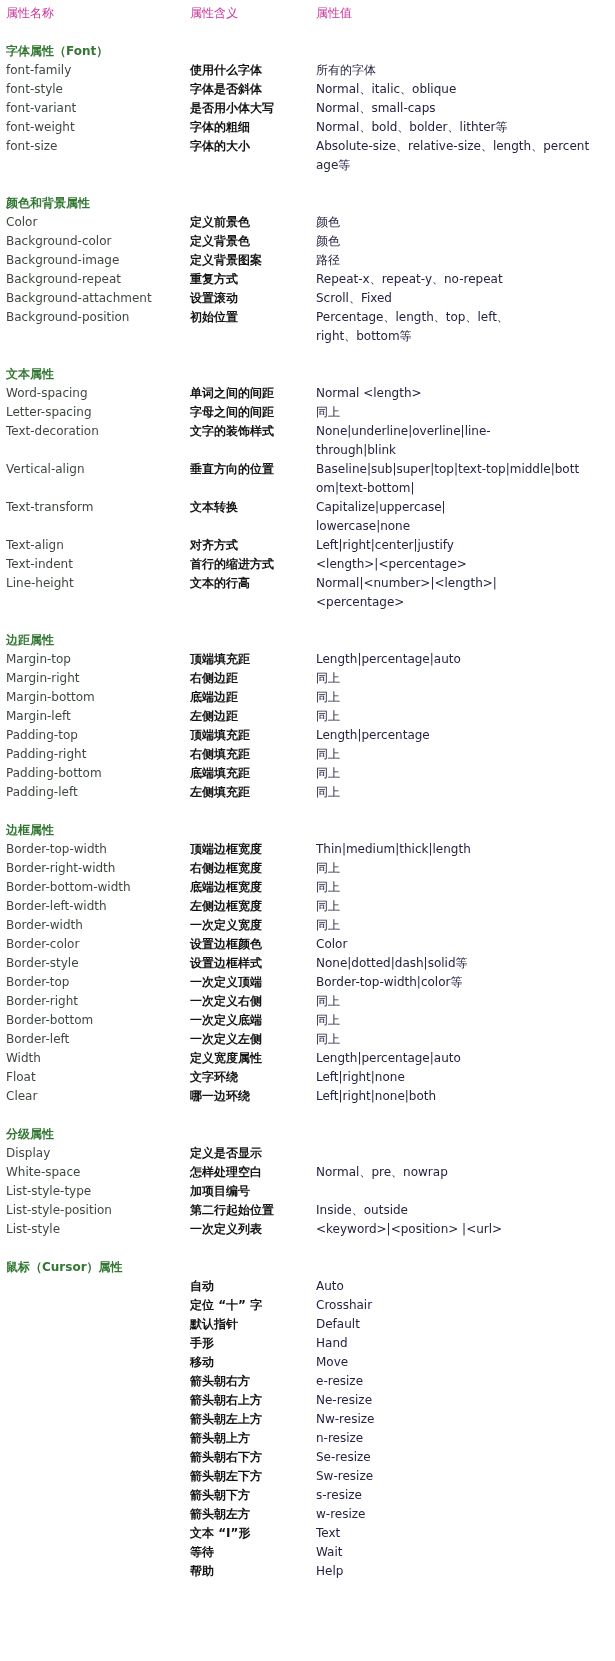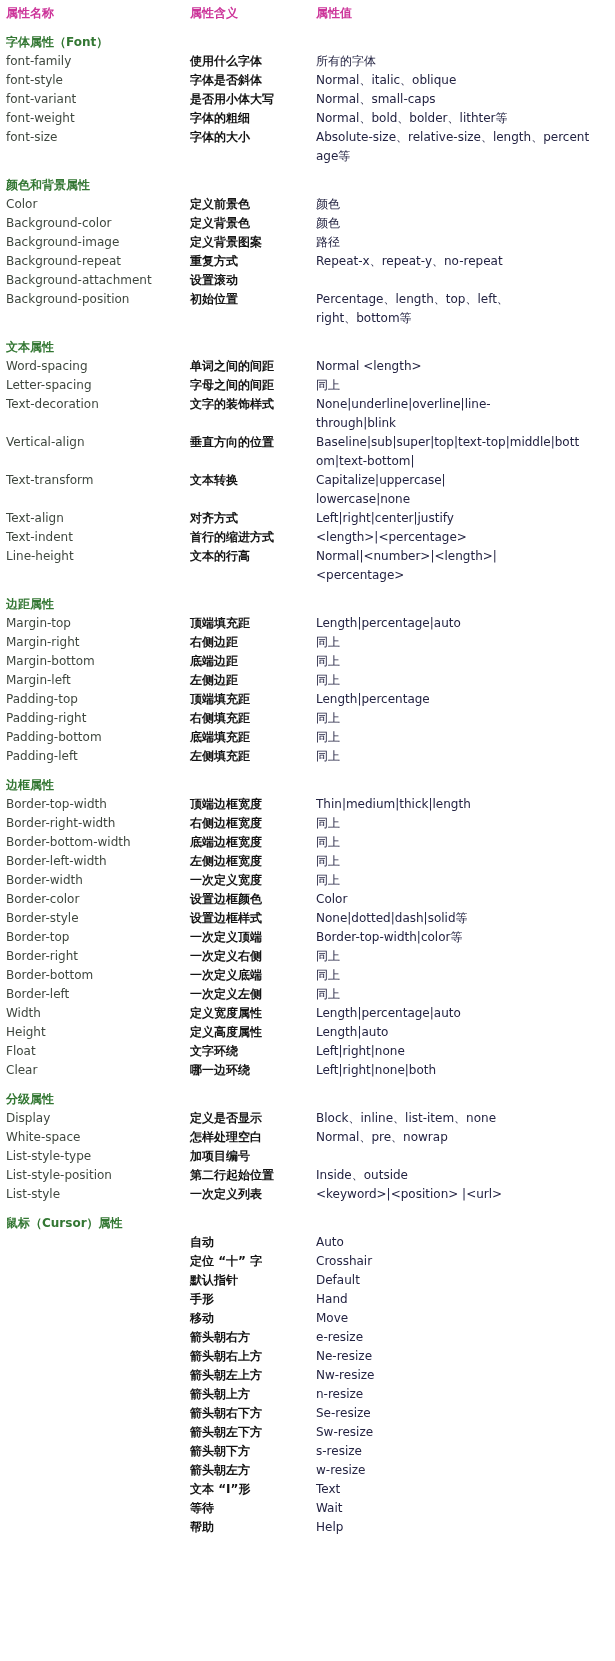--- a/index.html
+++ b/index.html
@@ -38,24 +38,24 @@
     flex: none;
     width: 293px;
     color: #232342;
     white-space: pre-wrap;
     word-break: break-all;
   }
   .header-row .c1,
   .header-row .c2,
   .header-row .c3 {
     color: #cc3399;
-    font-weight: bold;
+    font-weight: normal;
   }
   .section-title {
-    margin-top: 10px;
+    margin-top: 19px;
     line-height: 19px;
     color: #337733;
     font-weight: bold;
   }
 </style>
 </head>
 <body>
 
 <div class="page">
   <div class="row header-row">
@@ -108,20 +108,21 @@
         <span class="c3">路径</span>
       </div>
       <div class="row">
         <span class="c1">Background-repeat</span>
         <span class="c2">重复方式</span>
         <span class="c3">Repeat-x、repeat-y、no-repeat</span>
       </div>
       <div class="row">
         <span class="c1">Background-attachment</span>
         <span class="c2">设置滚动</span>
+        <span class="c3">Scroll、Fixed</span>
       </div>
       <div class="row">
         <span class="c1">Background-position</span>
         <span class="c2">初始位置</span>
         <span class="c3">Percentage、length、top、left、
 right、bottom等</span>
       </div>
       <div class="section-title">文本属性</div>
       <div class="row">
         <span class="c1">Word-spacing</span>
@@ -263,39 +264,33 @@
         <span class="c1">Border-left</span>
         <span class="c2">一次定义左侧</span>
         <span class="c3">同上</span>
       </div>
       <div class="row">
         <span class="c1">Width</span>
         <span class="c2">定义宽度属性</span>
         <span class="c3">Length|percentage|auto</span>
       </div>
       <div class="row">
-        <span class="c1">Height</span>
-        <span class="c2">定义高度属性</span>
-        <span class="c3">Length|auto</span>
-      </div>
-      <div class="row">
         <span class="c1">Float</span>
         <span class="c2">文字环绕</span>
         <span class="c3">Left|right|none</span>
       </div>
       <div class="row">
         <span class="c1">Clear</span>
         <span class="c2">哪一边环绕</span>
         <span class="c3">Left|right|none|both</span>
       </div>
       <div class="section-title">分级属性</div>
       <div class="row">
         <span class="c1">Display</span>
         <span class="c2">定义是否显示</span>
-        <span class="c3">Block、inline、list-item、none</span>
       </div>
       <div class="row">
         <span class="c1">White-space</span>
         <span class="c2">怎样处理空白</span>
         <span class="c3">Normal、pre、nowrap</span>
       </div>
       <div class="row">
         <span class="c1">List-style-type</span>
         <span class="c2">加项目编号</span>
       </div>

